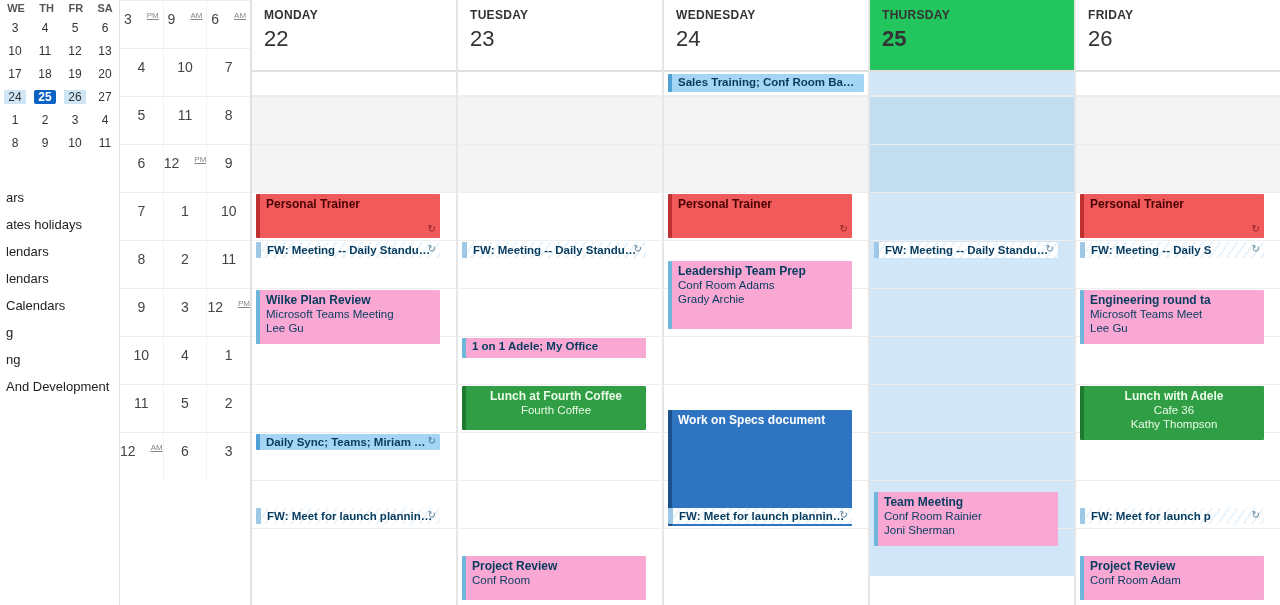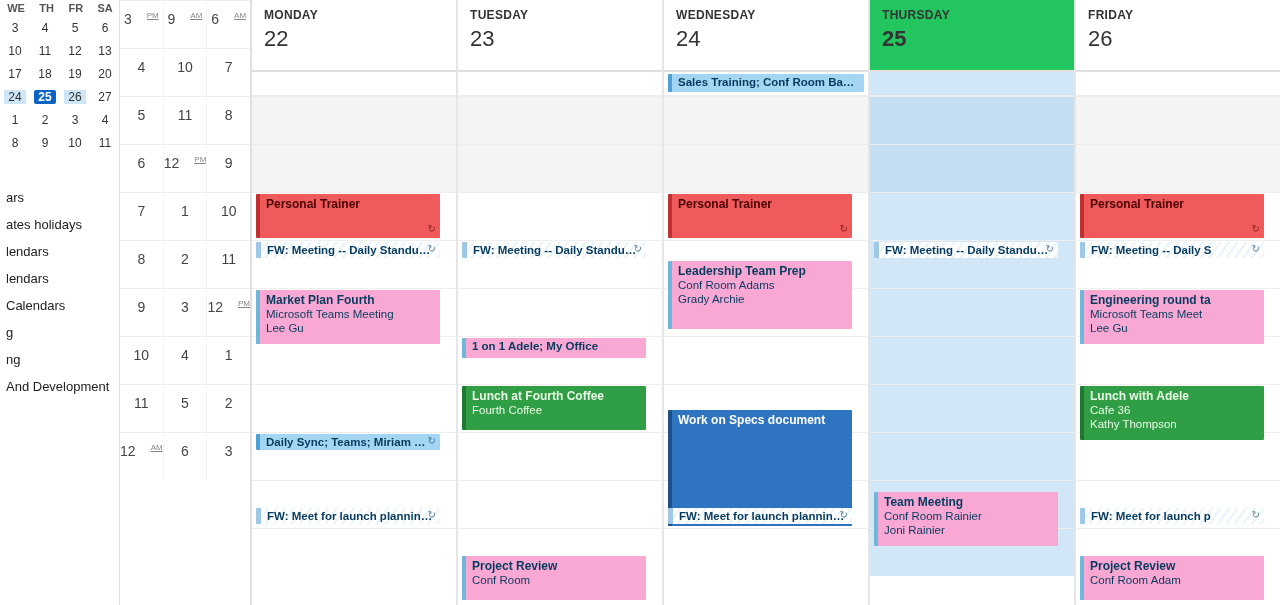--- a/index.html
+++ b/index.html
@@ -45,21 +45,21 @@
 
   .event { position: absolute; left: 4px; right: 16px; border-radius: 1px; padding: 3px 6px 4px 6px; font-size: 12px; line-height: 14px; overflow: hidden; border-left: 4px solid rgba(0,0,0,.15); cursor: pointer; }
   .event.thin { padding: 1px 6px 2px 6px; font-size: 11.5px; line-height: 14px; height: 18px; }
   .event .title { font-weight: 700; white-space: nowrap; overflow: hidden; text-overflow: ellipsis; }
   .event .sub { font-weight: 400; white-space: nowrap; overflow: hidden; text-overflow: ellipsis; font-size: 11.5px; }
   .event.hatch { border-left: 5px solid #9fc8e6; background-image: repeating-linear-gradient(125deg, #ffffff 0 5px, #e9f3fb 5px 7px); }
   .recur { position: absolute; right: 4px; bottom: 2px; font-size: 10px; opacity: .65; }
 
   .ev-blue    { background: #a4d6f4; border-left-color: #4fa0d4; color: #063b5e; }
   .ev-red     { background: #f05a5a; border-left-color: #c13030; color: #4a0202; }
-  .ev-green   { background: #2f9e44; border-left-color: #1f7a30; color: #eafbe7; }
+  .ev-green   { background: #2f9e44; border-left-color: #1f7a30; color: #eafbe7; text-align: center; }
   .ev-darkblue{ background: #2f74c0; border-left-color: #1d4f8a; color: #fff; }
   .ev-lightbl { background: #f9a8d4; border-left-color: #6eb6da; color: #063b5e; }
   .ev-hblue   { background: #c6e3f4; color: #063b5e; }
 </style>
 </head>
 <body>
 
 <div class="sidebar">
   <div class="mini-cal">
     <div class="mini-head">
@@ -194,21 +194,21 @@
         <div class="slot"></div>
         <div class="event ev-red" style="top: 98px; height: 44px;">
           <div class="title">Personal Trainer</div>
           <span class="recur">↻</span>
         </div>
         <div class="event ev-hblue hatch thin" style="top: 146px; height: 16px;">
           <div class="title">FW: Meeting -- Daily Standup; Co</div>
           <span class="recur">↻</span>
         </div>
         <div class="event ev-lightbl" style="top: 194px; height: 53.6px;">
-          <div class="title">Market Plan Fourth</div>
+          <div class="title">Wilke Plan Review</div>
           <div class="sub">Microsoft Teams Meeting</div>
           <div class="sub">Lee Gu</div>
         </div>
         <div class="event ev-blue thin" style="top: 338px; height: 16px;">
           <div class="title">Daily Sync; Teams; Miriam Graham</div>
           <span class="recur">↻</span>
         </div>
         <div class="event ev-hblue hatch thin" style="top: 412.4px; height: 16px;">
           <div class="title">FW: Meet for launch planning ; M</div>
           <span class="recur">↻</span>
@@ -305,21 +305,21 @@
         <div class="slot"></div>
         <div class="slot"></div>
         <div class="slot"></div>
         <div class="event ev-hblue hatch thin" style="top: 146px; height: 16px;">
           <div class="title">FW: Meeting -- Daily Standup; Co</div>
           <span class="recur">↻</span>
         </div>
         <div class="event ev-lightbl" style="top: 396px; height: 53.6px;">
           <div class="title">Team Meeting</div>
           <div class="sub">Conf Room Rainier</div>
-          <div class="sub">Joni Rainier</div>
+          <div class="sub">Joni Sherman</div>
         </div>
       </div>
     </div>
     <div class="day-col">
       <div class="day-head">
         <div class="day-name">FRIDAY</div>
         <div class="day-num">26</div>
       </div>
       <div class="allday"></div>
       <div class="grid">

